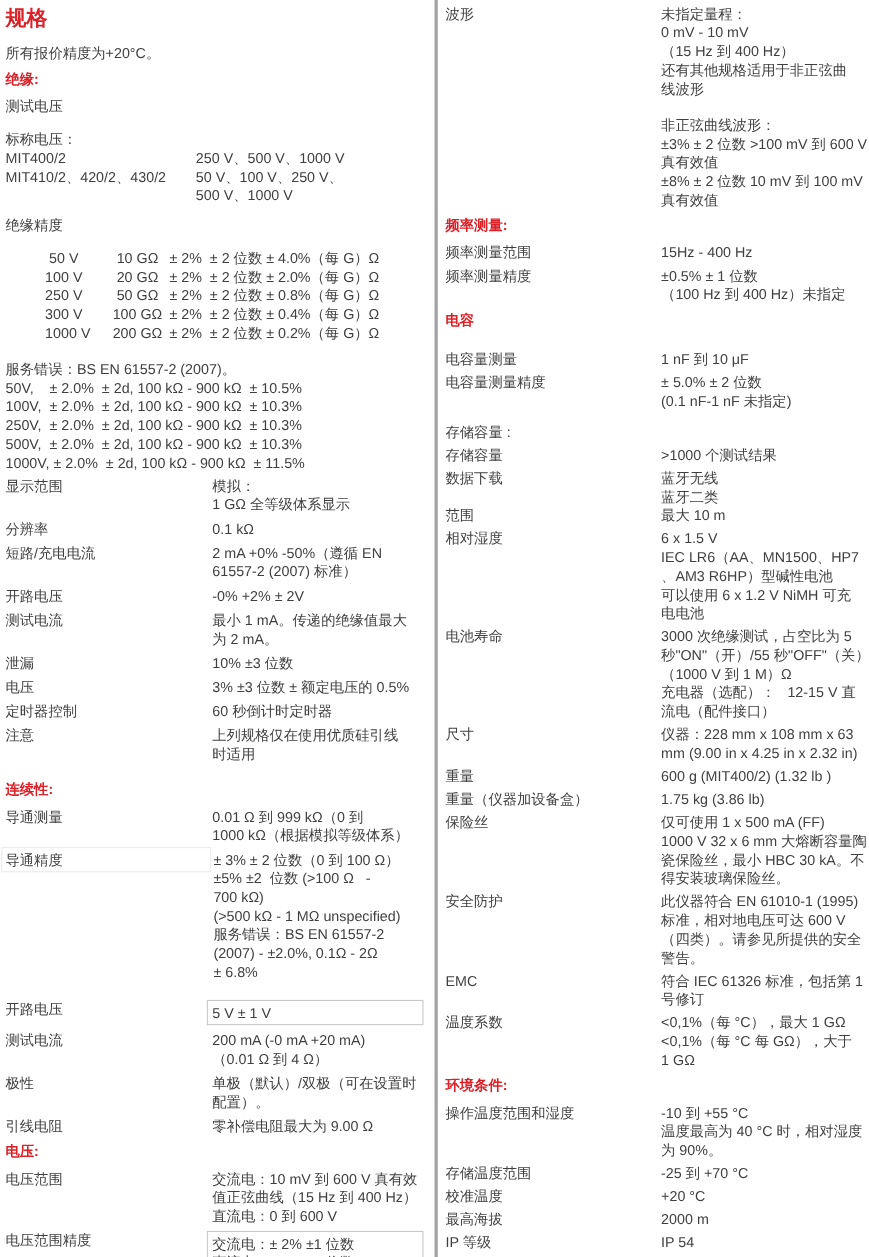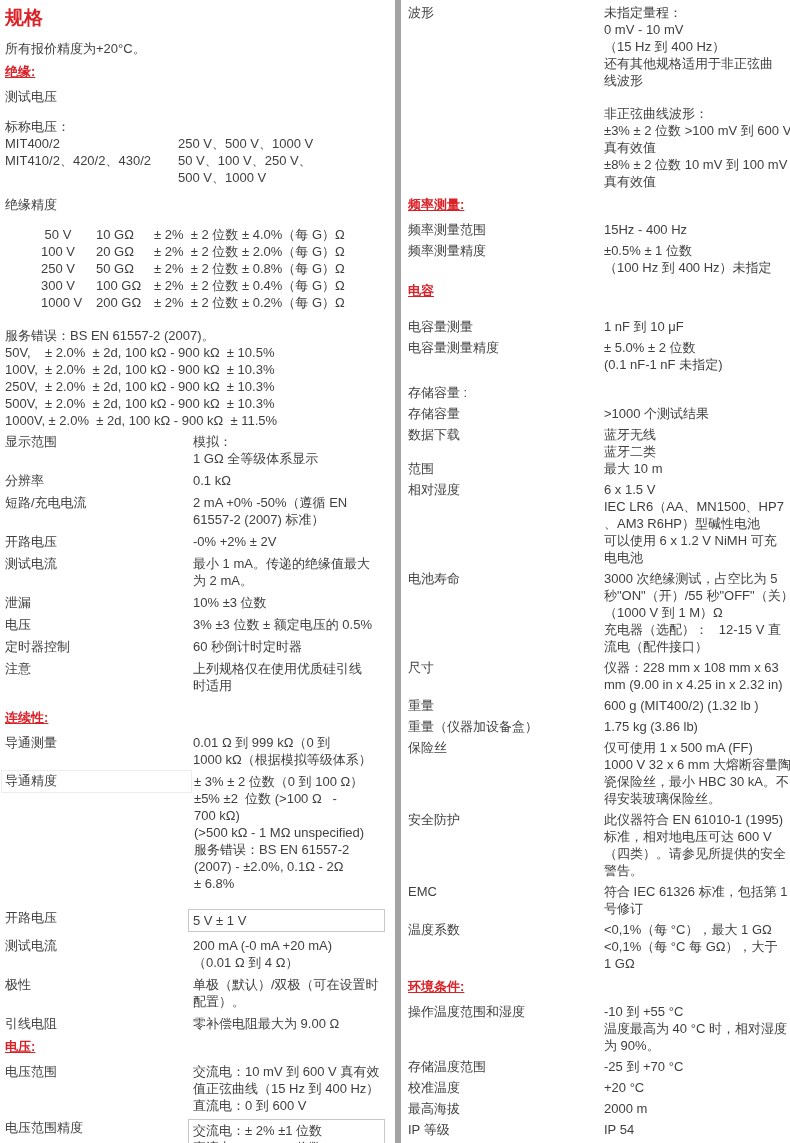--- a/index.html
+++ b/index.html
@@ -4,38 +4,38 @@
 <style>
   html,body{margin:0;padding:0;}
   body{
     width:790px;height:1143px;overflow:hidden;background:#ffffff;
     font-family:"Liberation Sans","DejaVu Sans",sans-serif;
     color:#3f3f3f;font-size:13px;
   }
   .page{display:flex;width:790px;height:1143px;}
   .col{box-sizing:border-box;}
   .col-left{width:395px;padding:6px 6px 0 5px;}
-  .col-right{width:395px;border-left:6px solid #a3a3a3;padding:4px 4px 0 7px;}
+  .col-right{width:395px;border-left:3px solid #a3a3a3;padding:4px 4px 0 7px;}
   .title{color:#da2128;font-weight:bold;font-size:19px;line-height:19px;margin:2px 0 13px;}
-  .section{color:#da2128;font-weight:bold;line-height:17px;margin:6px 0 8px;white-space:pre;text-decoration:underline;}
+  .section{color:#da2128;font-weight:bold;line-height:17px;margin:6px 0 8px;white-space:pre;}
   .text{line-height:17px;white-space:pre;margin:0 0 5px;}
   .text.tight{margin-bottom:0;}
   .row{display:flex;align-items:flex-start;margin:0 0 5px;}
   .col-right .row{margin-bottom:4px;}
   .row.tight{margin-bottom:0;}
   .label{flex:0 0 188px;line-height:17px;white-space:pre;}
   .col-right .label{flex:0 0 196px;}
   .row.mit .label{flex:0 0 173px;}
   .value{flex:1;min-width:0;}
   .line{line-height:17px;min-height:17px;white-space:pre;}
   .value.boxed{border:1px solid #c8c8c8;padding:2px 4px;margin-left:-5px;margin-right:4px;}
-  .label.lbl-boxed{border:1px solid #ececec;flex-basis:183px;padding:2px 3px;margin:-3px 2px -3px -4px;font-family:Liberation Mono, monospace;}
+  .label.lbl-boxed{border:1px solid #ececec;flex-basis:183px;padding:2px 3px;margin:-3px 2px -3px -4px;}
   .row3{display:flex;line-height:17px;}
   .c1{flex:0 0 55px;white-space:pre;margin-left:36px;}
-  .c2{flex:0 0 58px;white-space:pre;}
+  .c2{flex:0 0 58px;white-space:pre;text-align:center;}
   .c3{flex:1;white-space:pre;}
   .spacer{width:100%;}
 </style>
 </head>
 <body>
 
 <div class="page">
   <div class="col col-left" id="col-0">
       <div class="title">规格</div>
       <div class="text">所有报价精度为+20°C。</div>

